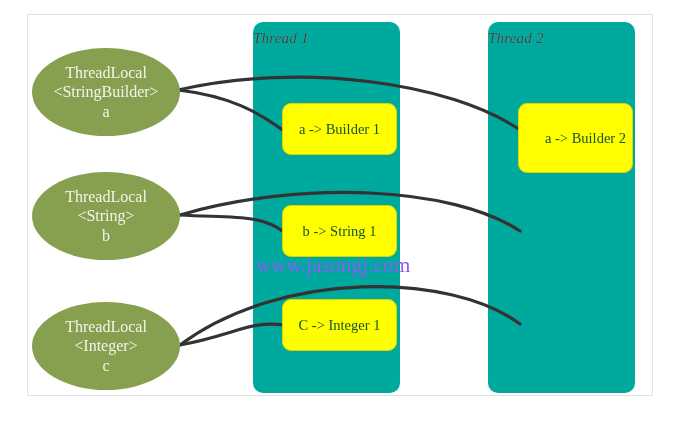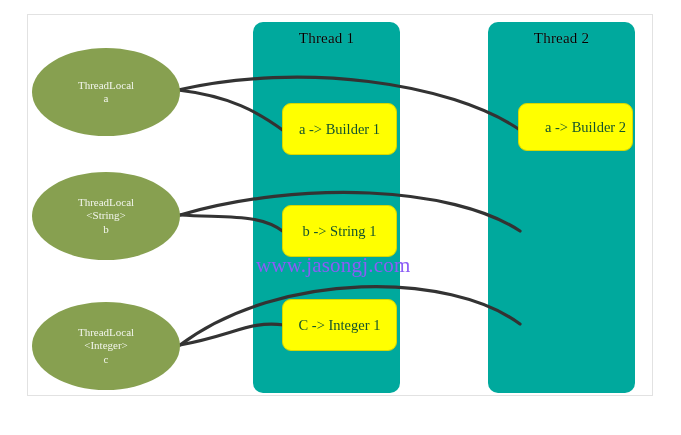--- a/index.html
+++ b/index.html
@@ -43,37 +43,38 @@
     position: absolute;
     background: #00a99d;
     border-radius: 10px;
     box-sizing: border-box;
   }
   .thread-title {
     position: absolute;
     top: 8px;
     left: 0;
     width: 100%;
-    text-align: center;
-    color: #000000;
+    text-align: left;
+    color: #404040;
     font-size: 15px;
     letter-spacing: 0.2px;
     text-shadow: 0 0 1px rgba(255,255,255,0.35);
+    font-style: italic;
   }
   
   .tl-ellipse {
     position: absolute;
     background: #87a050;
     border-radius: 50%;
     display: flex;
     flex-direction: column;
     align-items: center;
     justify-content: center;
     color: #f2f5ec;
-    font-size: 11px;
+    font-size: 16px;
     line-height: 1.22;
     text-align: center;
     box-sizing: border-box;
   }
   .tl-ellipse .ln { display: block; white-space: nowrap; }
   
   .entry-box {
     position: absolute;
     background: #ffff00;
     border: 1px solid #d8d800;
@@ -124,36 +125,37 @@
       <path d="M 180 215 C 300 180 452 186 520 231"></path>
 
       <path d="M 180 345 C 232 336 250 320 284 325"></path>
 
       <path d="M 180 345 C 280 270 450 272 520 324"></path>
     </g>
   </svg>
 
   <div class="tl-ellipse" style="left:32px; top:48px; width:148px; height:88px;">
     <span class="ln">ThreadLocal</span>
+    <span class="ln">&lt;StringBuilder&gt;</span>
     <span class="ln">a</span>
   </div>
 
   <div class="tl-ellipse" style="left:32px; top:172px; width:148px; height:88px;">
     <span class="ln">ThreadLocal</span>
     <span class="ln">&lt;String&gt;</span>
     <span class="ln">b</span>
   </div>
 
   <div class="tl-ellipse" style="left:32px; top:302px; width:148px; height:88px;">
     <span class="ln">ThreadLocal</span>
     <span class="ln">&lt;Integer&gt;</span>
     <span class="ln">c</span>
   </div>
 
   <div class="entry-box" style="left:282px; top:103px; width:115px; height:52px;">a -&gt; Builder 1</div>
   <div class="entry-box" style="left:282px; top:205px; width:115px; height:52px;">b -&gt; String 1</div>
   <div class="entry-box" style="left:282px; top:299px; width:115px; height:52px;">C -&gt; Integer 1</div>
 
-  <div class="entry-box" style="left:518px; top:103px; width:115px; height:48px;padding-left:20px;">a -&gt; Builder 2</div>
+  <div class="entry-box" style="left:518px; top:103px; width:115px; height:70px;padding-left:20px;">a -&gt; Builder 2</div>
 
   <div id="watermark">www.jasongj.com</div>
 
 </div>
 
 </body></html>

